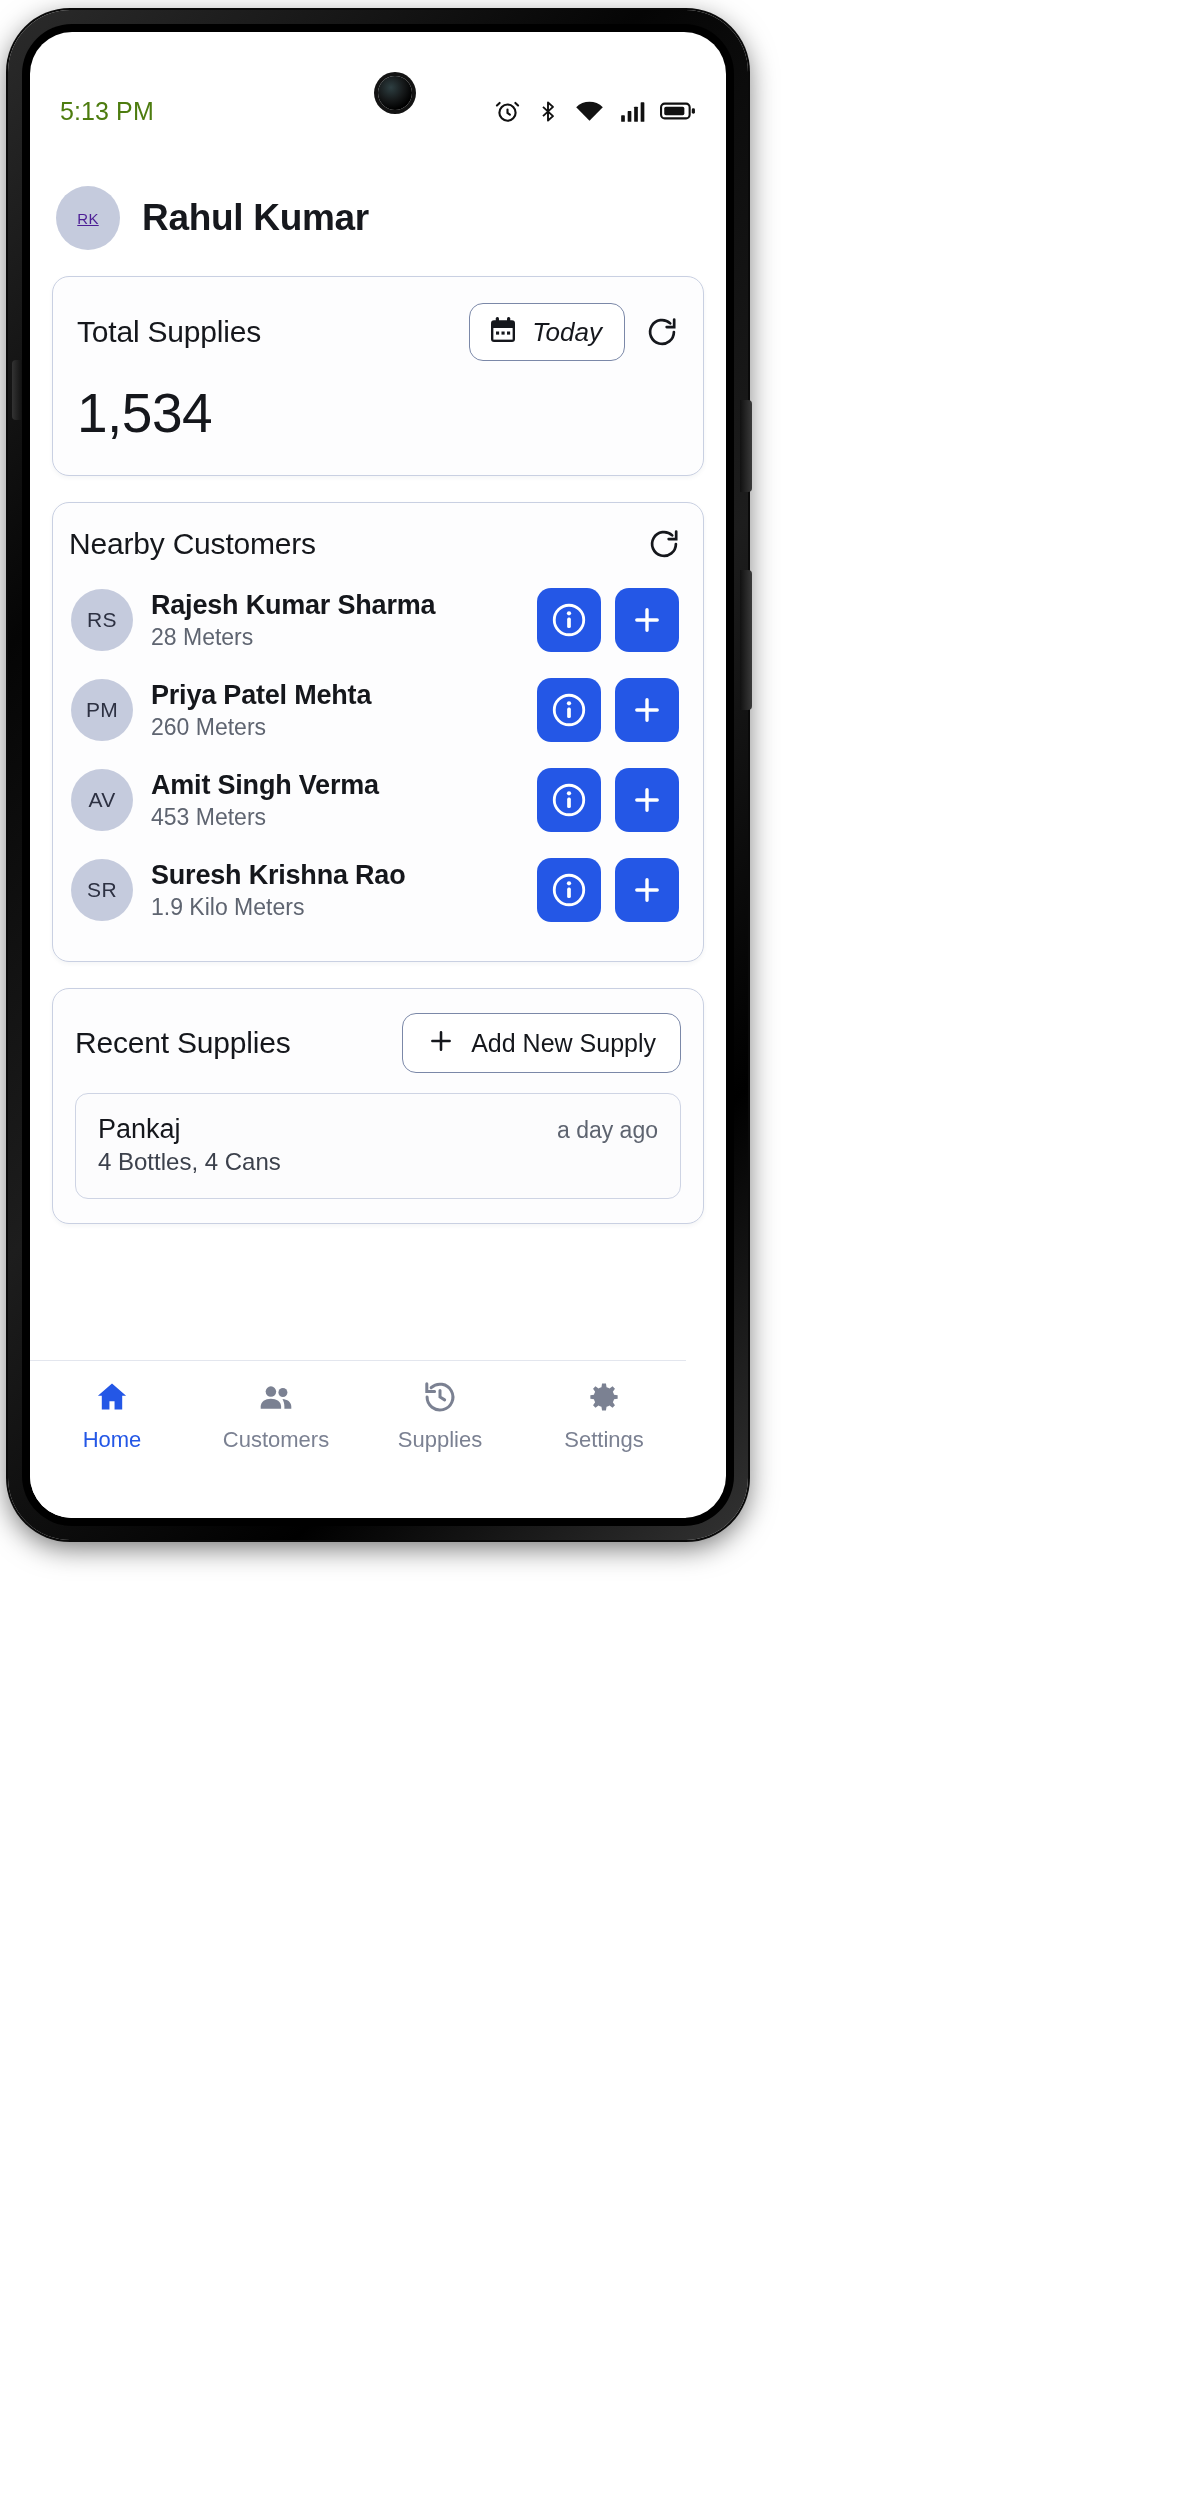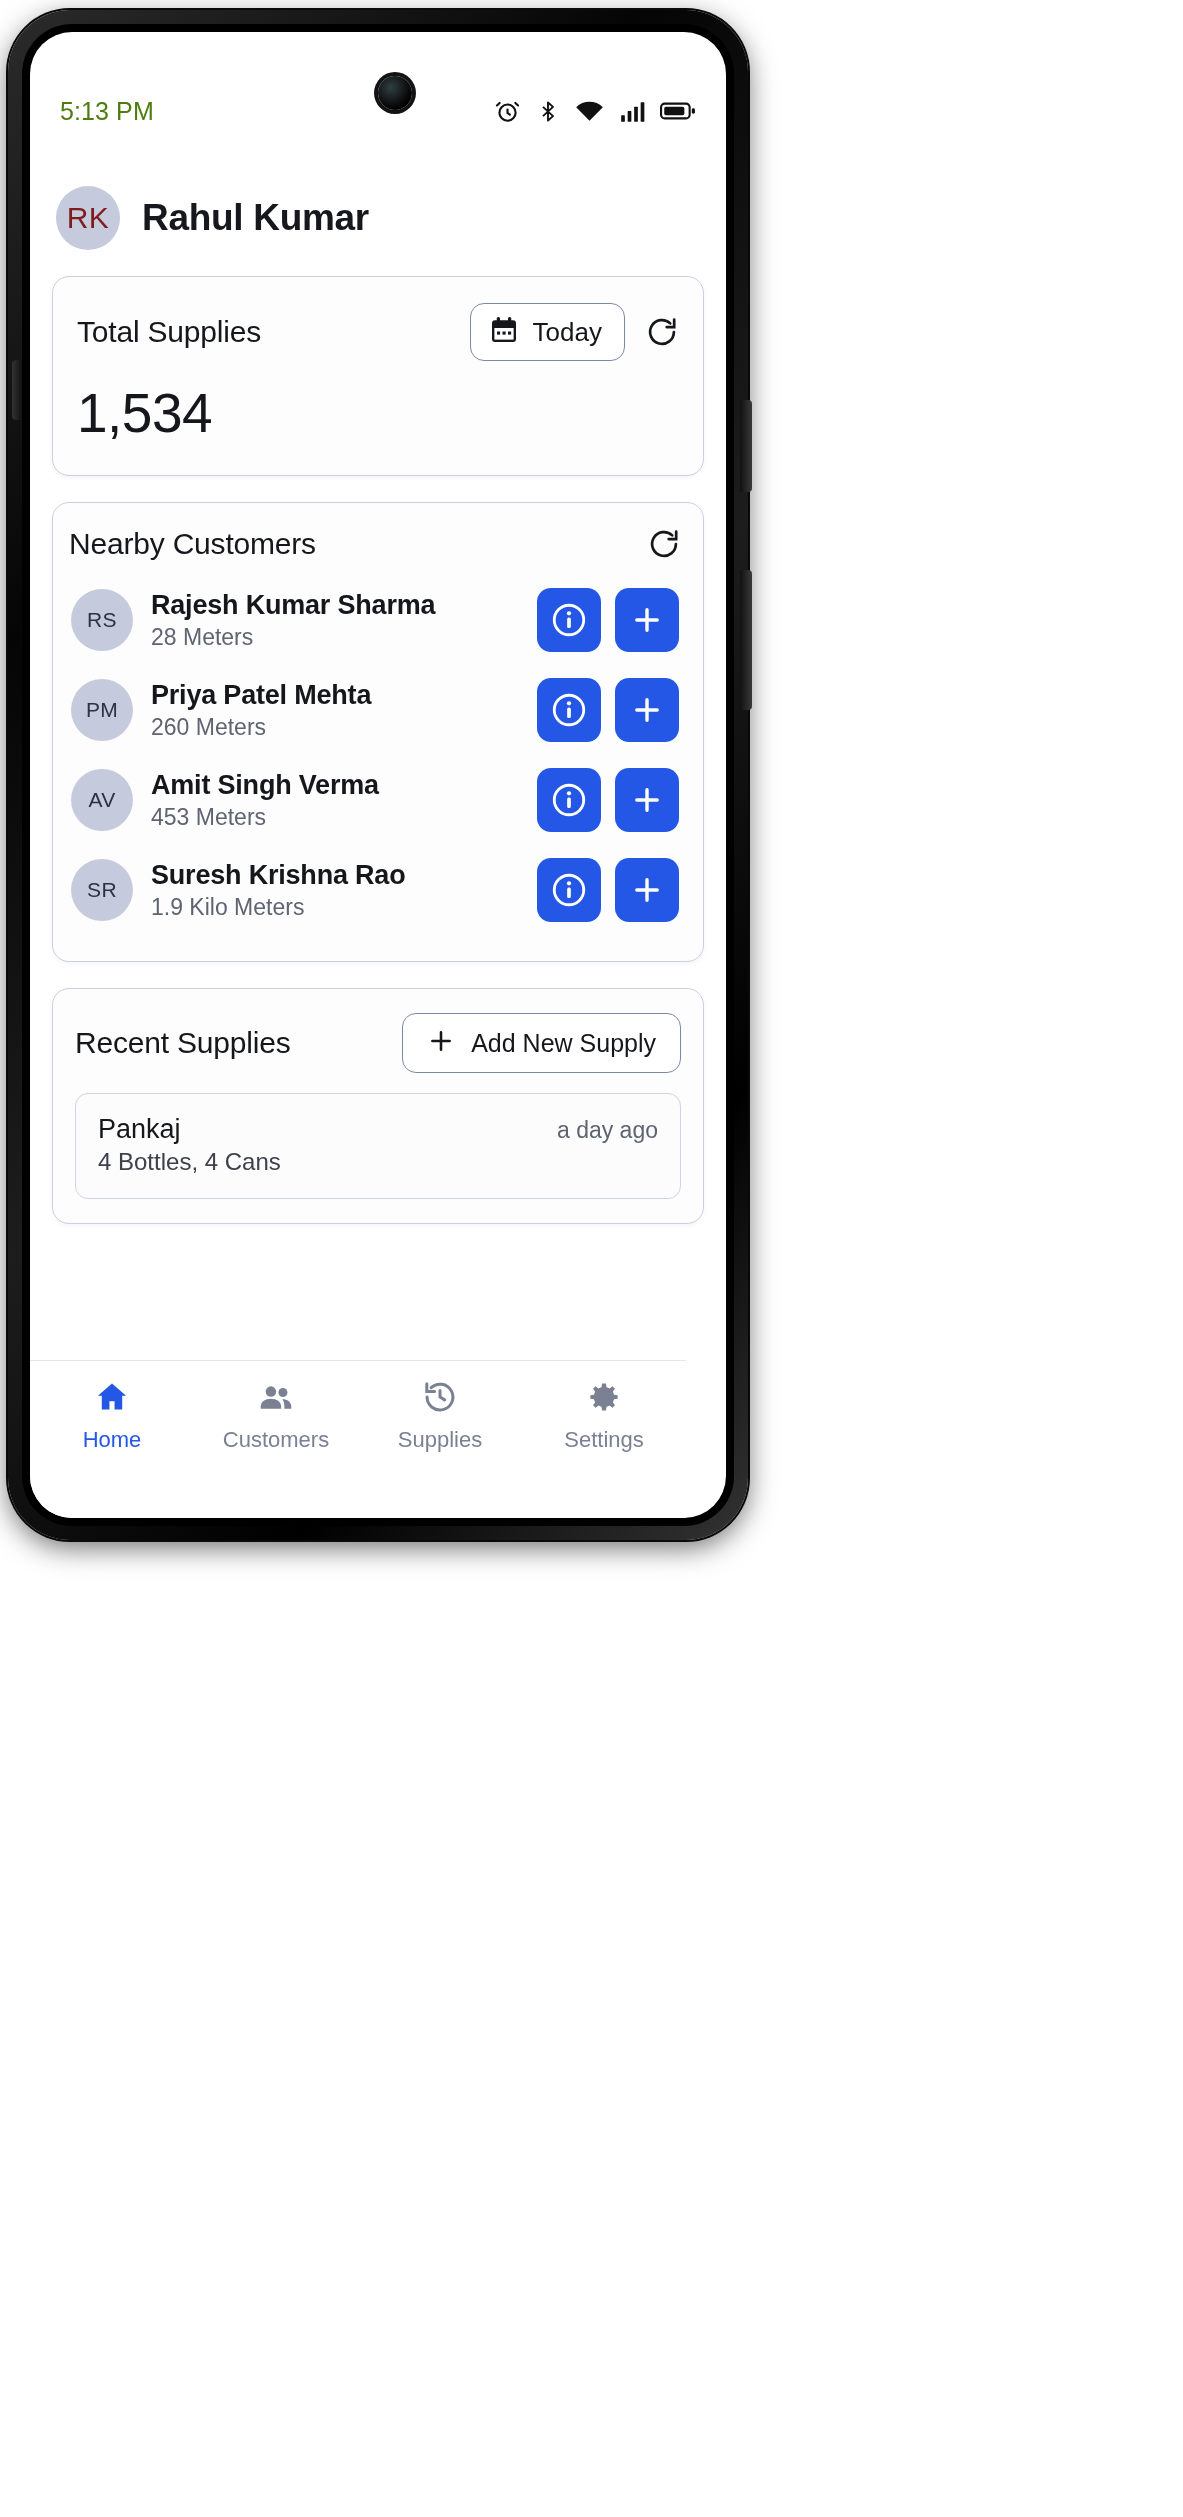--- a/index.html
+++ b/index.html
@@ -77,22 +77,23 @@
 
   
   #user-header {
     display: flex; align-items: center; gap: 22px;
     padding: 52px 4px 26px 4px;
   }
   #avatar {
     width: 64px; height: 64px; border-radius: 50%;
     background: #c5cbdd;
     display: flex; align-items: center; justify-content: center;
-    font-size: 30px; color: #7f1d1d; letter-spacing: .3px;
+    font-size: 15px; color: #4c1d95; letter-spacing: .3px;
     flex: none;
+    text-decoration: underline;
   }
   #user-name {
     font-size: 37px; font-weight: bold; color: #16181d; letter-spacing: -.3px;
   }
 
   
   .card {
     background: #fdfdfe;
     border: 1.6px solid #c9d0e2;
     border-radius: 17px;
@@ -108,21 +109,21 @@
   #total-supplies-title {
     font-size: 30px; color: #15171c; letter-spacing: -.2px;
   }
   #total-supplies-controls { display: flex; align-items: center; gap: 20px; }
   #today-button {
     display: flex; align-items: center; gap: 14px;
     border: 1.6px solid #7b88a8; border-radius: 14px;
     padding: 11px 22px 11px 18px;
     background: #fff;
   }
-  #today-label { font-size: 26px; color: #15171c; }
+  #today-label { font-size: 26px; color: #15171c; font-style: italic; }
   .refresh-btn { background: none; border: none; padding: 0; line-height: 0; }
   #total-supplies-value {
     margin-top: 20px;
     font-size: 55px; color: #15171c; letter-spacing: -.5px;
   }
 
   
   #nearby-card { padding: 24px 22px 26px 16px; }
   #nearby-header {
     display: flex; align-items: center; justify-content: space-between;

